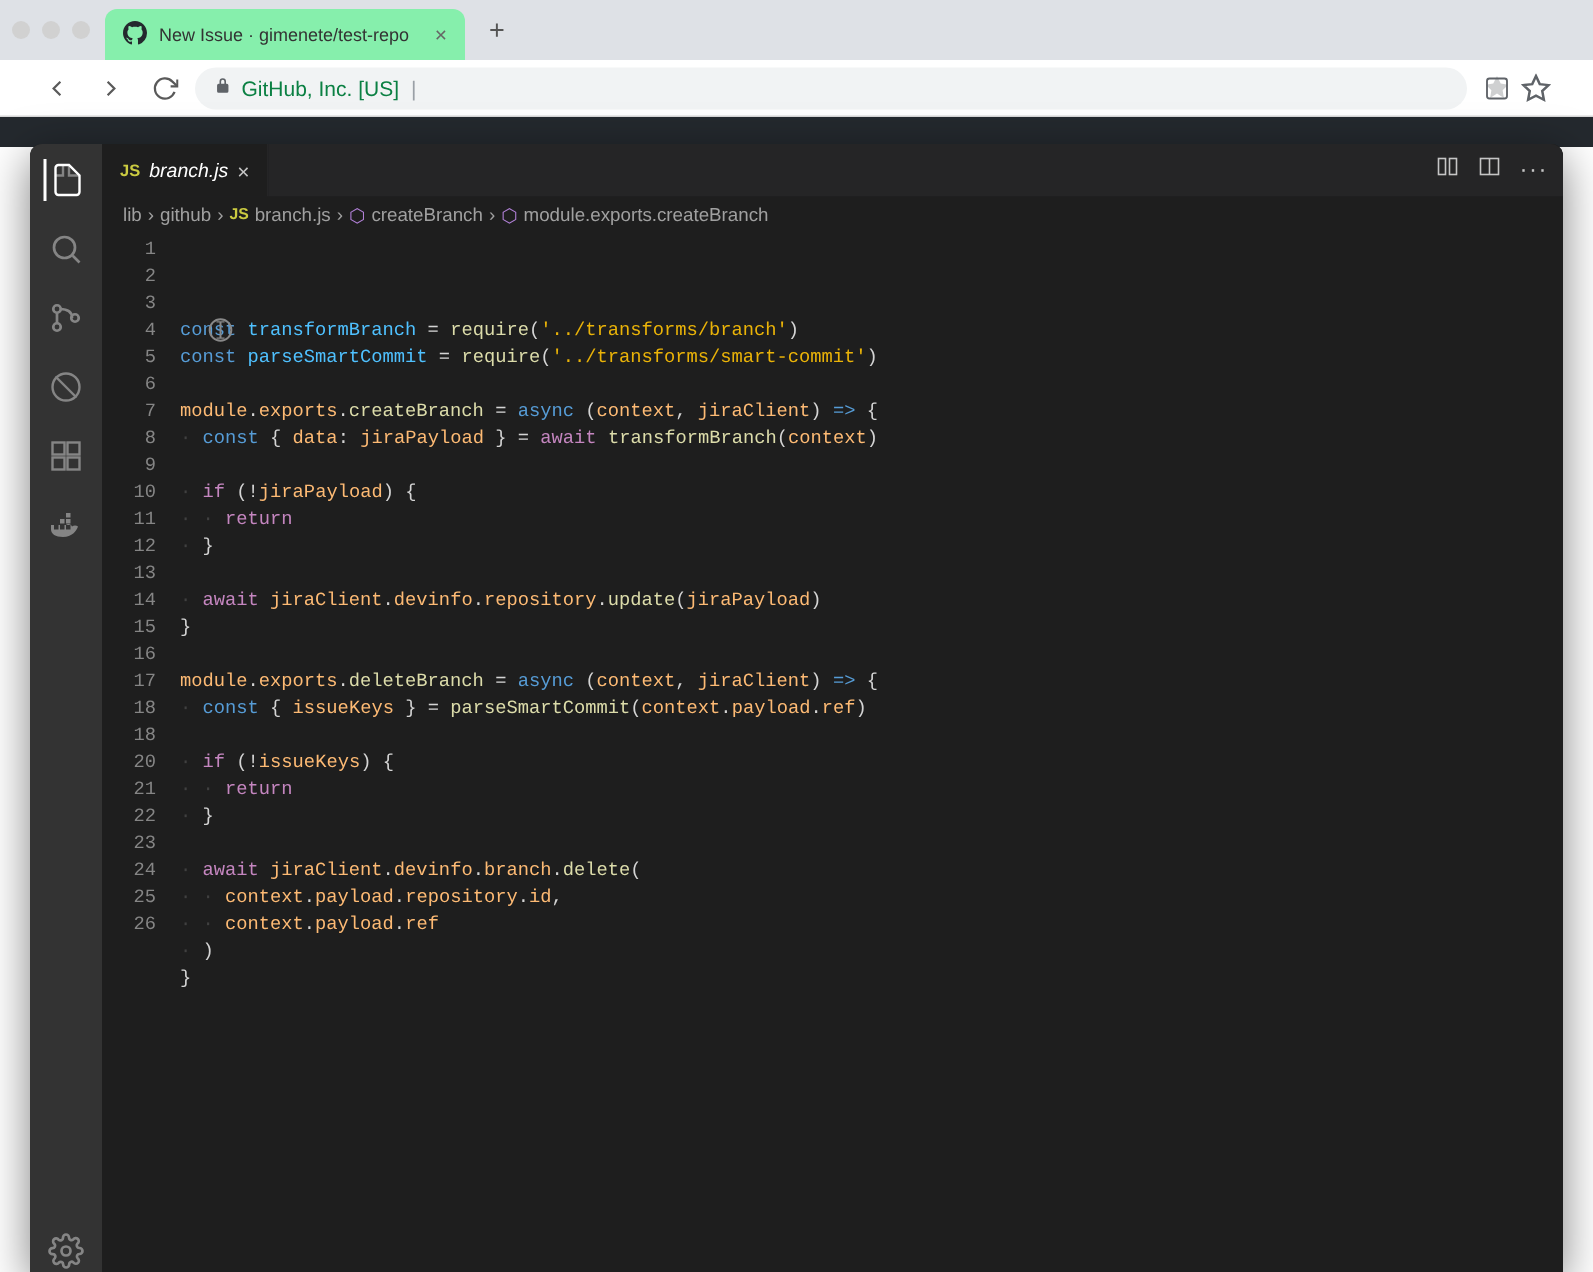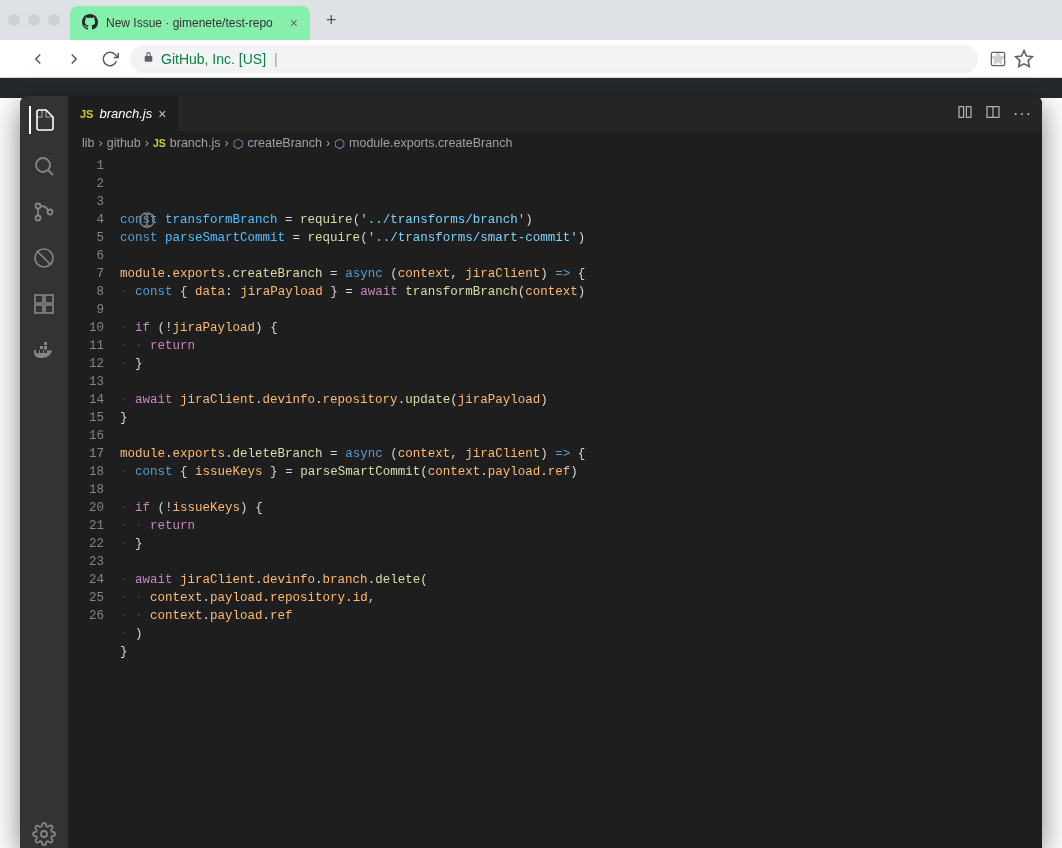--- a/index.html
+++ b/index.html
@@ -90,21 +90,21 @@
 .crumb .sym { color:#b180d7; }
 
 .code-area { flex:1; display:flex; font-family: Menlo, Monaco, "Courier New", monospace; font-size: 12.5px; line-height: 18px; position: relative; }
 .gutter { width: 46px; text-align: right; color:#858585; padding: 2px 10px 0 0; user-select:none; }
 .code-lines { flex:1; padding: 2px 0 0 6px; white-space: pre; color:#d4d4d4; position: relative; }
 
 .tok-kw { color:#569cd6; }
 .tok-var { color:#fdba74; }
 .tok-const { color:#4fc1ff; }
 .tok-fn { color:#dcdcaa; }
-.tok-str { color:#7dd3fc; }
+.tok-str { color:#eab308; }
 .tok-op { color:#d4d4d4; }
 .tok-ctl { color:#c586c0; }
 .dot { color:#6e6e6e; }
 .codeline { height: 18px; }
 
 .text-cursor {
   position: absolute; left: 24px; top: 56px; width: 18px; height: 18px; pointer-events: none;
 }
 
 </style>

